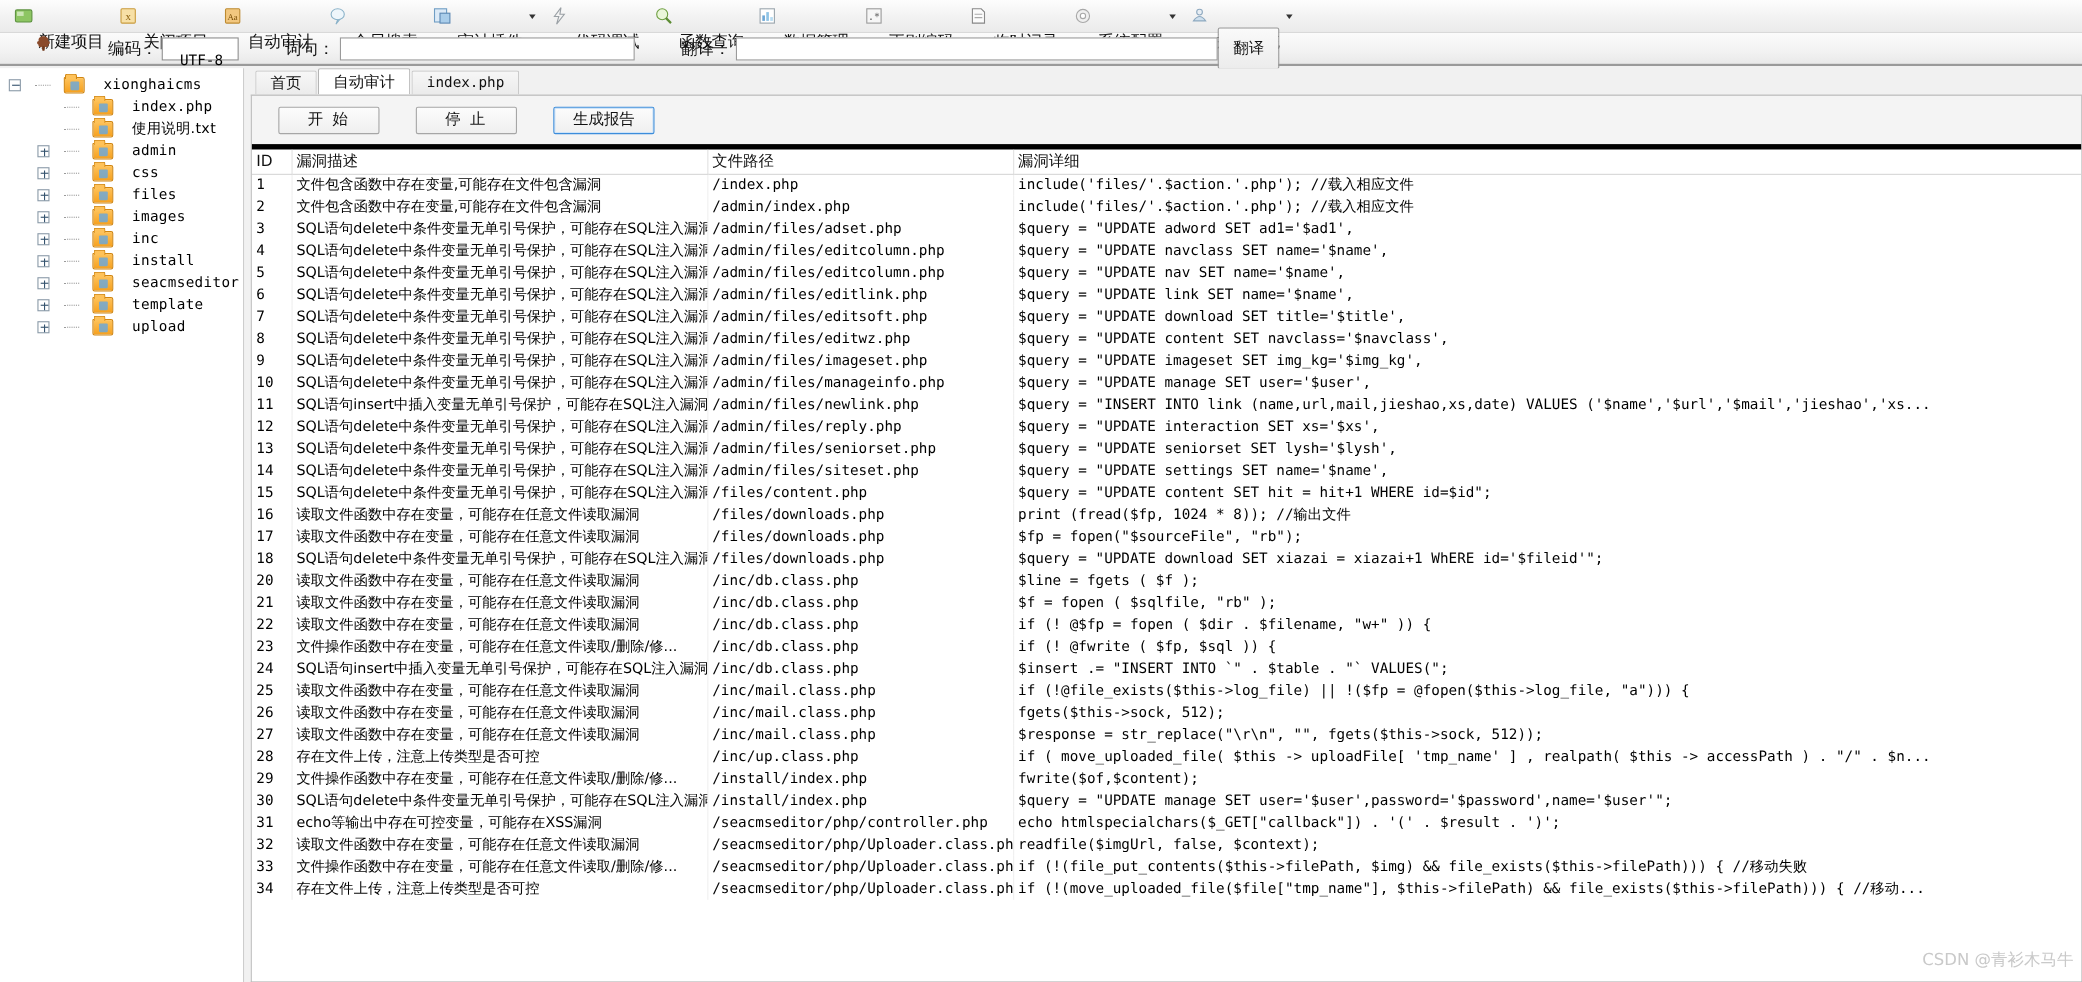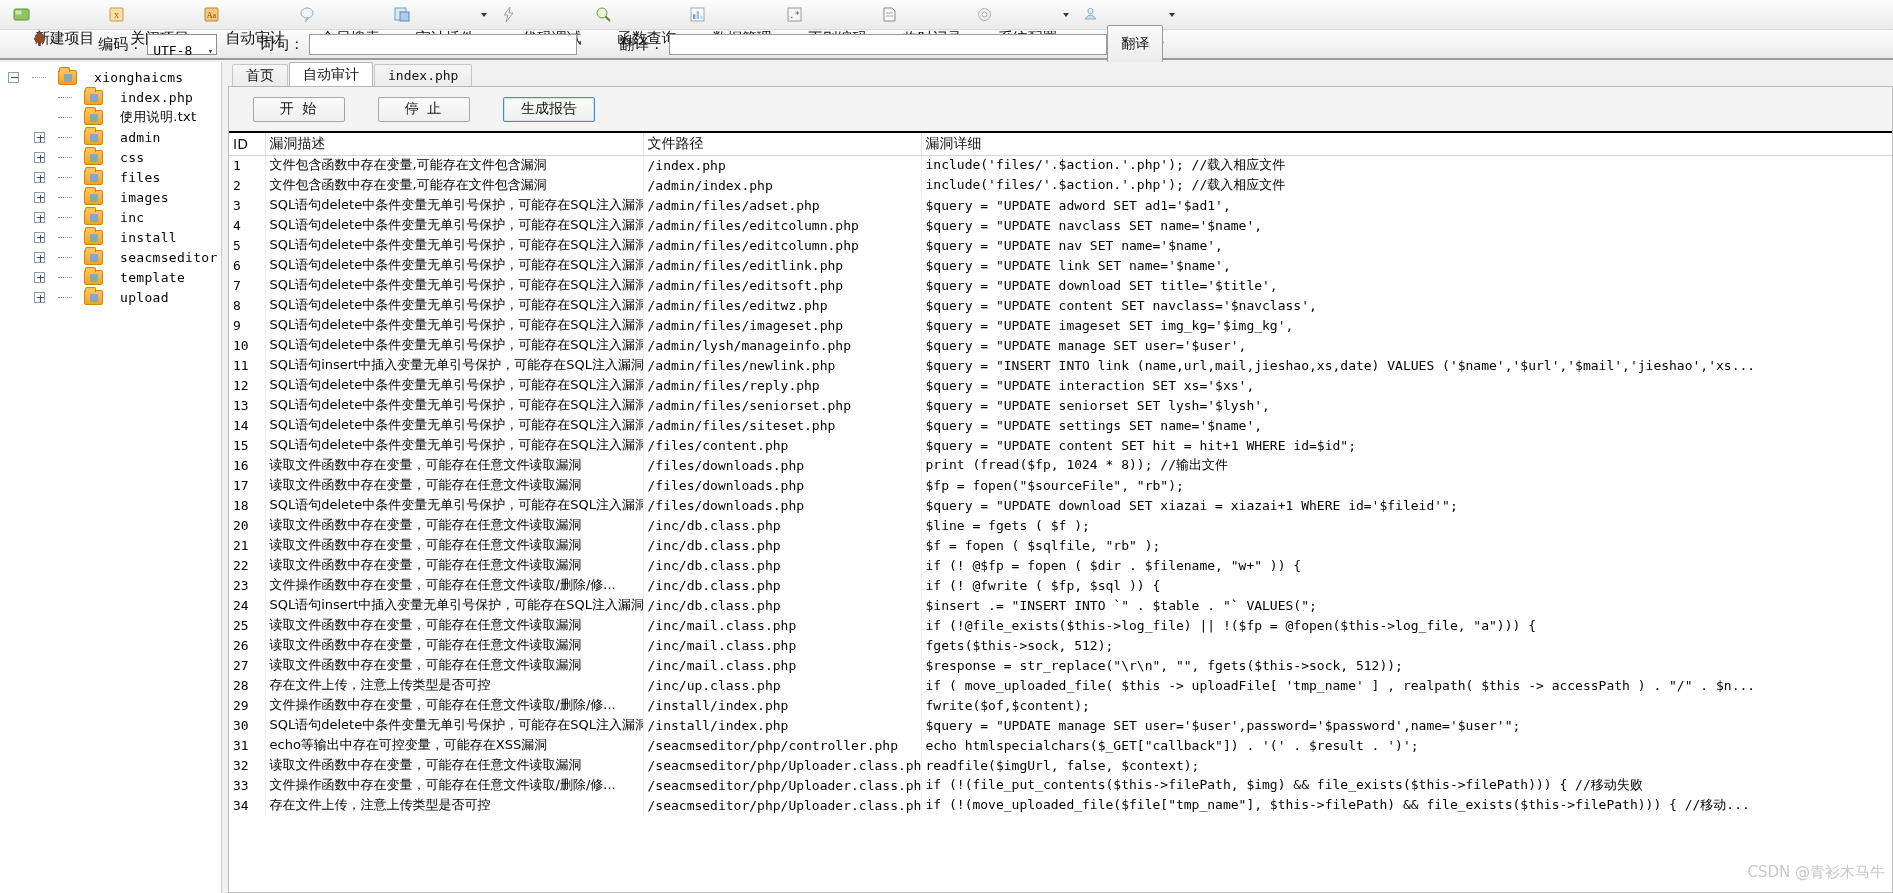--- a/index.html
+++ b/index.html
@@ -67,20 +67,21 @@
   }
   .sel {
     margin-left: 4px;
     height: 21px; width: 70px;
     background: #fff; border: 1px solid #8e8e8e;
     font-family: "DejaVu Sans Mono", monospace;
     font-size: 13px;
     display: flex; align-items: center; justify-content: space-between;
     padding: 13px 3px 0 5px;
     color: #000;
+    flex-direction: column;
   }
   .sel .arrow { font-size: 9px; color: #444; }
   .tinput {
     height: 21px; background: #fff; border: 1px solid #9a9a9a;
     margin-left: 5px;
     font-family: "DejaVu Sans Mono", monospace;
     font-size: 12px; padding: 0 3px; color:#000;
     outline: none;
   }
   .btn-translate {
@@ -175,21 +176,21 @@
     font-family: "DejaVu Sans", sans-serif;
     display:flex;align-items:center;justify-content:center;
     cursor: default; letter-spacing: 2px;
   }
   .abtn.focus { border: 1px solid #3c8ddb; box-shadow: inset 0 0 0 1px #cfe4f8; letter-spacing:0; }
 
   
   .tbl-wrap {
     position:absolute; left: 0px; top: 44px; right: 0; bottom: 0;
     background:#fff;
-    border-top: 2px solid #000000;
+    border-top: 5px solid #000000;
     overflow: hidden;
   }
   table.grid { border-collapse: collapse; width: 100%; table-layout: fixed; }
   table.grid th {
     text-align: left;
     font-weight: normal;
     font-size: 14px;
     font-family: "DejaVu Sans", sans-serif;
     color: #111;
     height: 22px;
@@ -557,21 +558,21 @@
                 </tr>
                 <tr>
                   <td class="c-id">9</td>
                   <td class="c-desc">SQL语句delete中条件变量无单引号保护，可能存在SQL注入漏洞</td>
                   <td class="c-path">/admin/files/imageset.php</td>
                   <td class="c-det lastcol">$query = "UPDATE imageset SET img_kg='$img_kg',</td>
                 </tr>
                 <tr>
                   <td class="c-id">10</td>
                   <td class="c-desc">SQL语句delete中条件变量无单引号保护，可能存在SQL注入漏洞</td>
-                  <td class="c-path">/admin/lysh/manageinfo.php</td>
+                  <td class="c-path">/admin/files/manageinfo.php</td>
                   <td class="c-det lastcol">$query = "UPDATE manage SET user='$user',</td>
                 </tr>
                 <tr>
                   <td class="c-id">11</td>
                   <td class="c-desc">SQL语句insert中插入变量无单引号保护，可能存在SQL注入漏洞</td>
                   <td class="c-path">/admin/files/newlink.php</td>
                   <td class="c-det lastcol">$query = "INSERT INTO link (name,url,mail,jieshao,xs,date) VALUES ('$name','$url','$mail','jieshao','xs...</td>
                 </tr>
                 <tr>
                   <td class="c-id">12</td>

